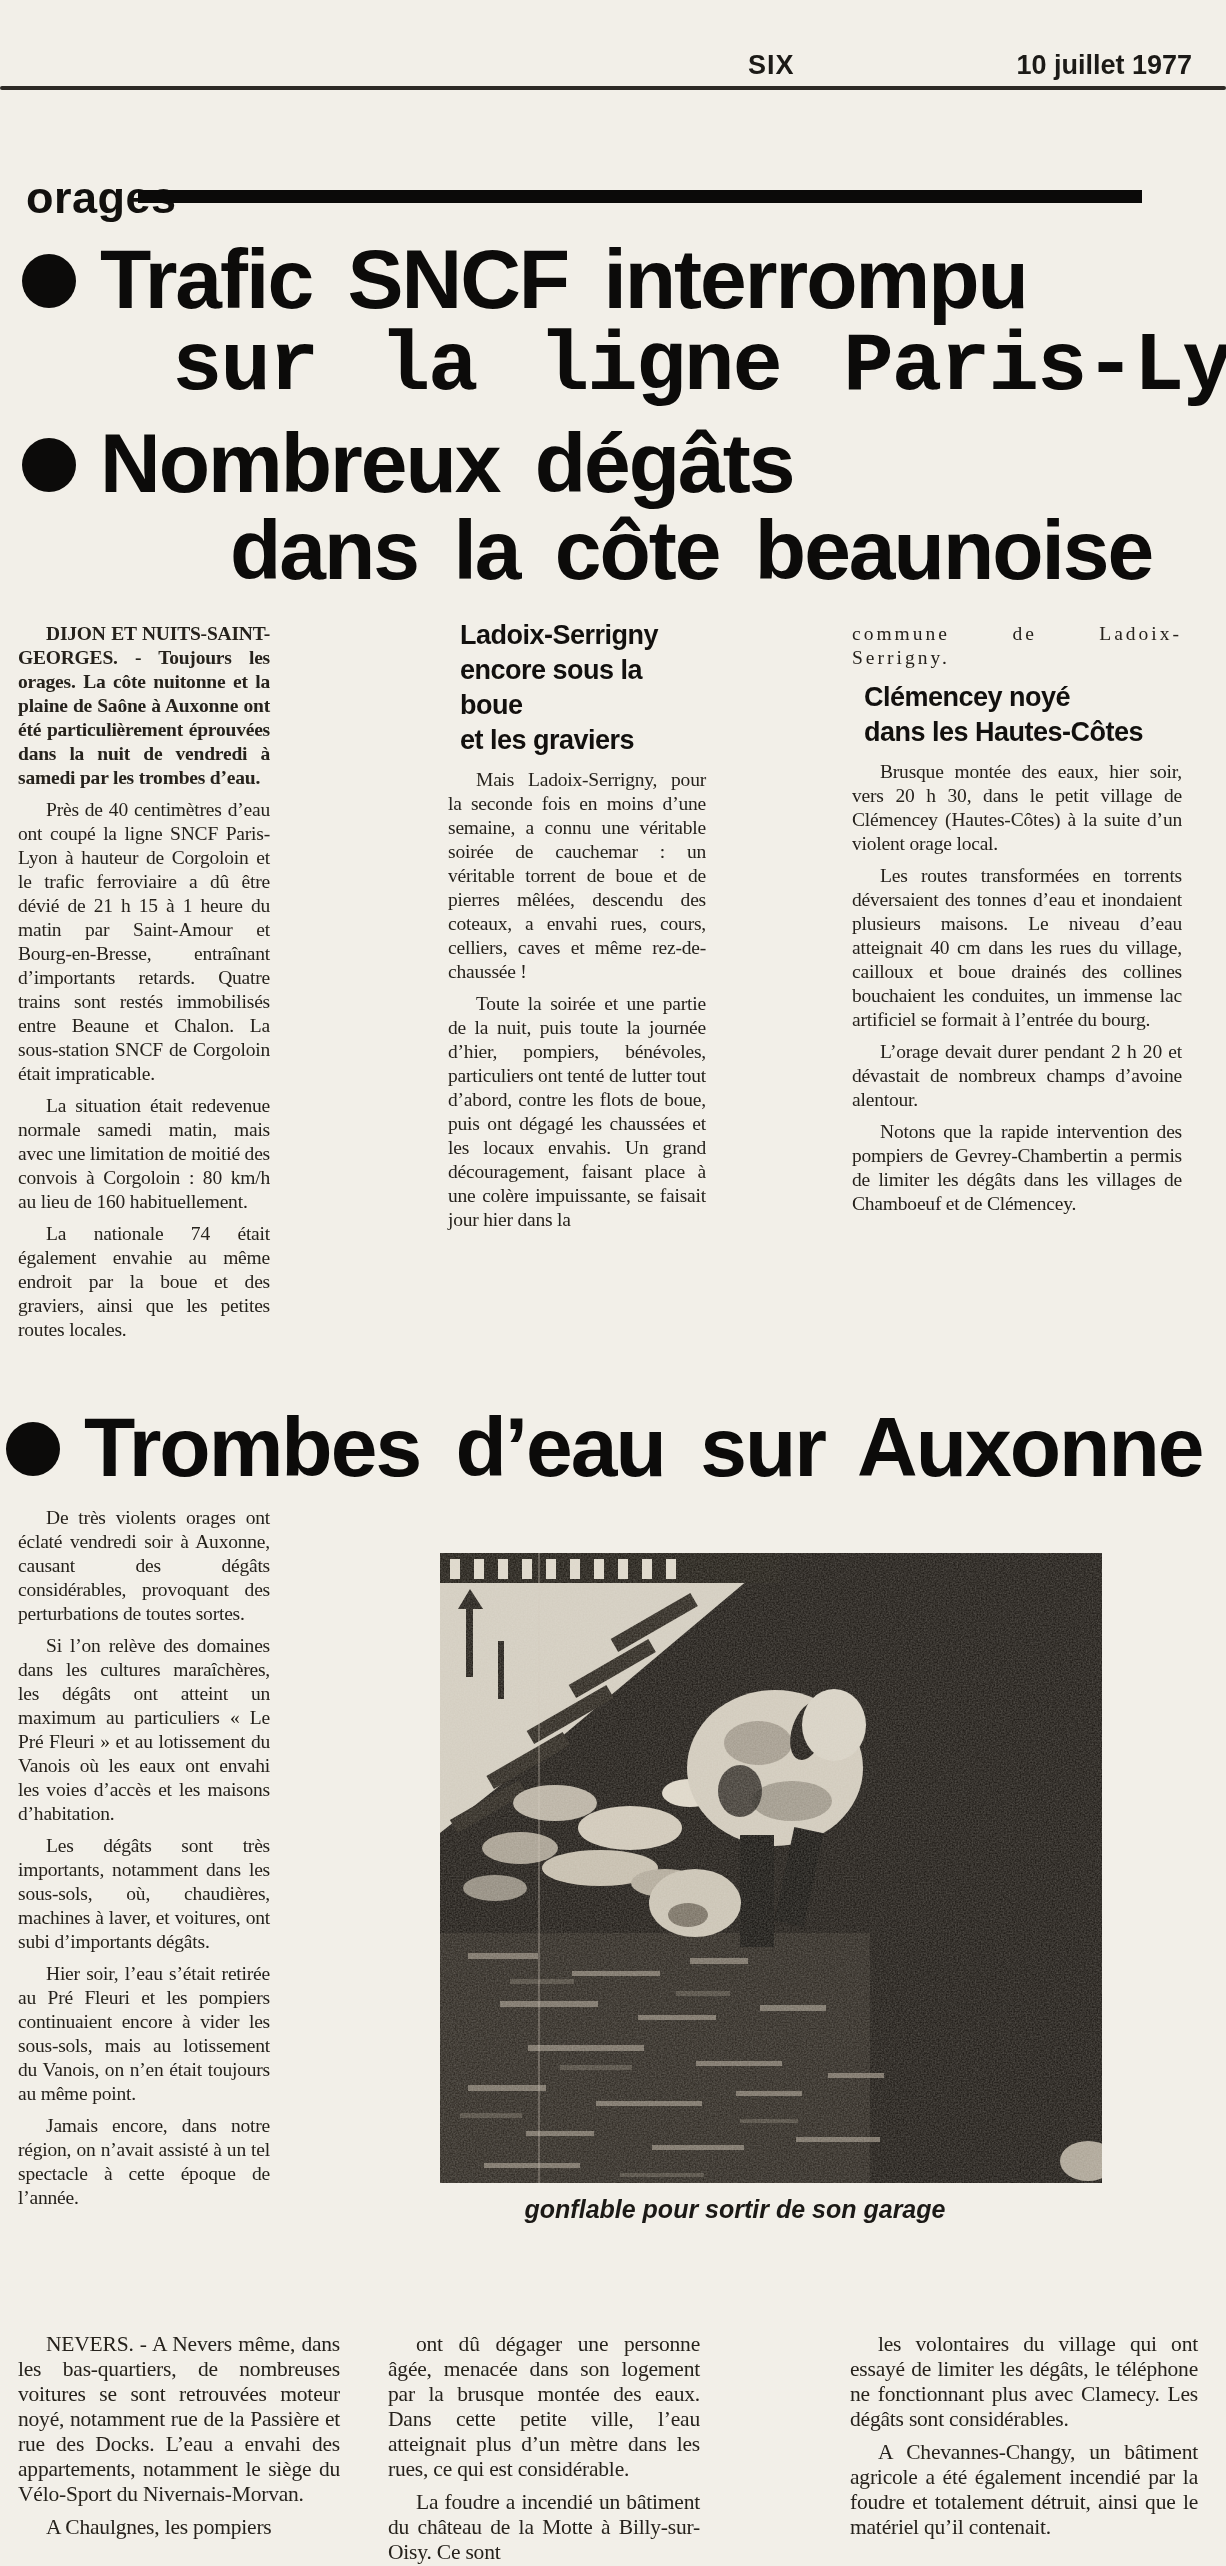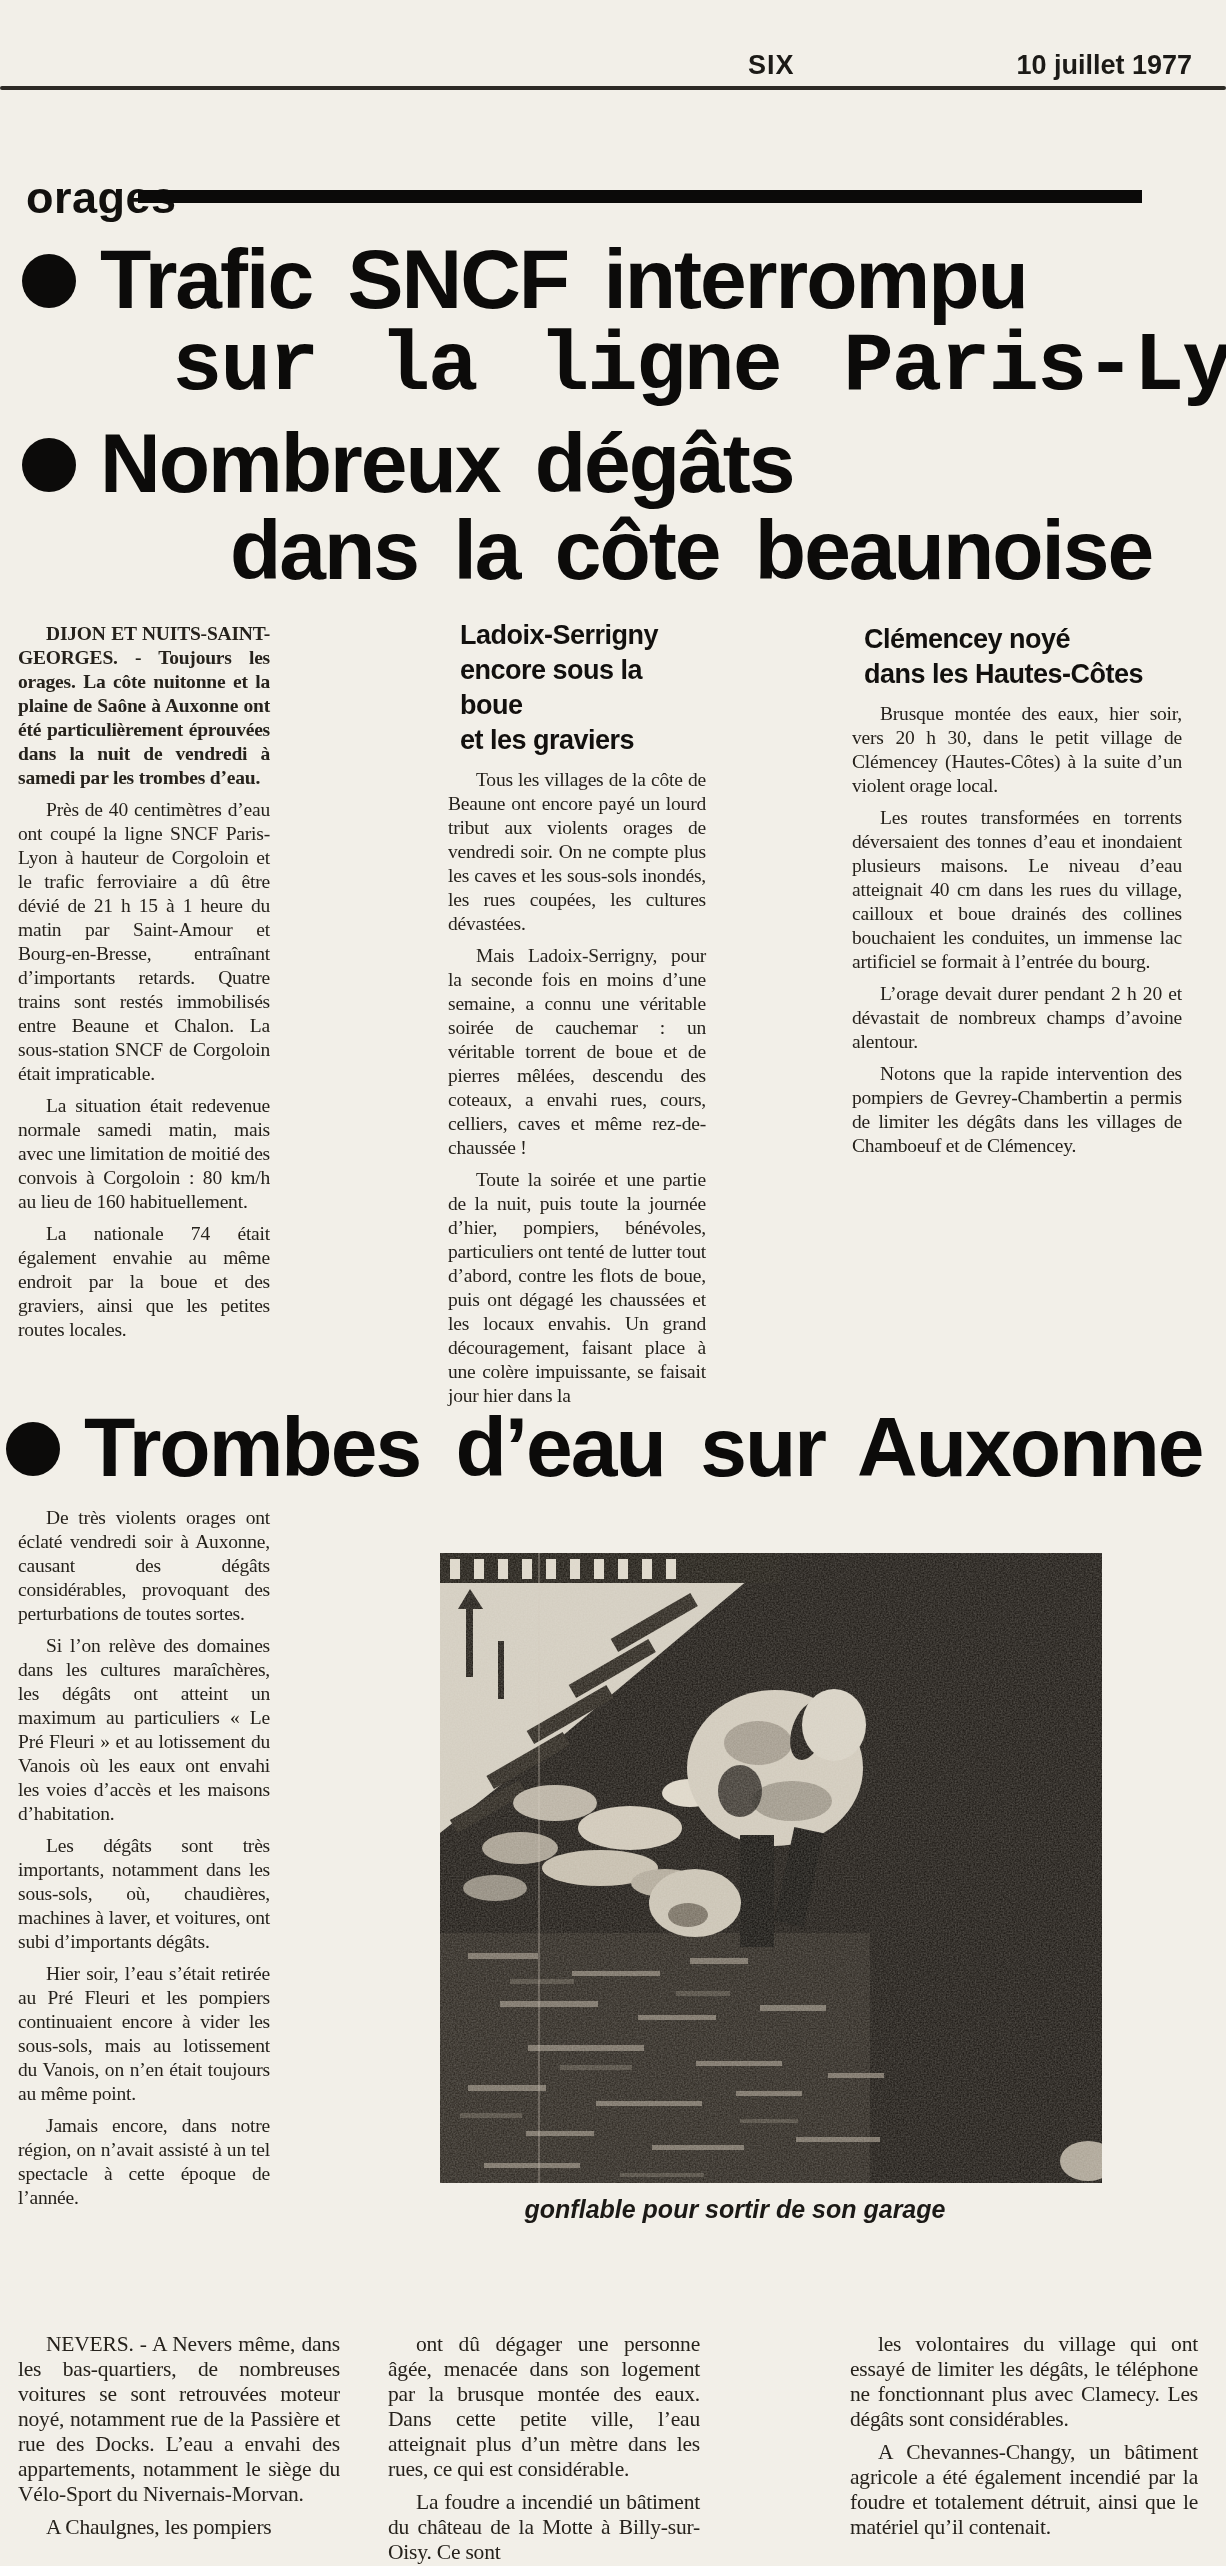--- a/index.html
+++ b/index.html
@@ -89,26 +89,26 @@
     <p>La situation était redevenue normale samedi matin, mais avec une limitation de moitié des convois à Corgoloin : 80 km/h au lieu de 160 habituellement.</p>
     <p>La nationale 74 était également envahie au même endroit par la boue et des graviers, ainsi que les petites routes locales.</p>
   </div>
 
   <div class="col colB">
     <h3 class="subhead">
       <div>Ladoix-Serrigny</div>
       <div>encore sous la boue</div>
       <div>et les graviers</div>
     </h3>
-    <p>Tous les villages de la côte de Beaune ont encore payé un lourd tribut aux violents orages de vendredi soir. On ne compte plus les caves et les sous-sols inondés, les rues coupées, les cultures dévastées.</p>
     <p>Mais Ladoix-Serrigny, pour la seconde fois en moins d’une semaine, a connu une véritable soirée de cauchemar : un véritable torrent de boue et de pierres mêlées, descendu des coteaux, a envahi rues, cours, celliers, caves et même rez-de-chaussée !</p>
     <p>Toute la soirée et une partie de la nuit, puis toute la journée d’hier, pompiers, bénévoles, particuliers ont tenté de lutter tout d’abord, contre les flots de boue, puis ont dégagé les chaussées et les locaux envahis. Un grand découragement, faisant place à une colère impuissante, se faisait jour hier dans la</p>
   </div>
 
   <div class="col colC">
+    <p class="spread">commune de Ladoix-Serrigny.</p>
     <h3 class="subhead">
       <div>Clémencey noyé</div>
       <div>dans les Hautes-Côtes</div>
     </h3>
     <p>Brusque montée des eaux, hier soir, vers 20 h 30, dans le petit village de Clémencey (Hautes-Côtes) à la suite d’un violent orage local.</p>
     <p>Les routes transformées en torrents déversaient des tonnes d’eau et inondaient plusieurs maisons. Le niveau d’eau atteignait 40 cm dans les rues du village, cailloux et boue drainés des collines bouchaient les conduites, un immense lac artificiel se formait à l’entrée du bourg.</p>
     <p>L’orage devait durer pendant 2 h 20 et dévastait de nombreux champs d’avoine alentour.</p>
     <p>Notons que la rapide intervention des pompiers de Gevrey-Chambertin a permis de limiter les dégâts dans les villages de Chamboeuf et de Clémencey.</p>
   </div>
 

